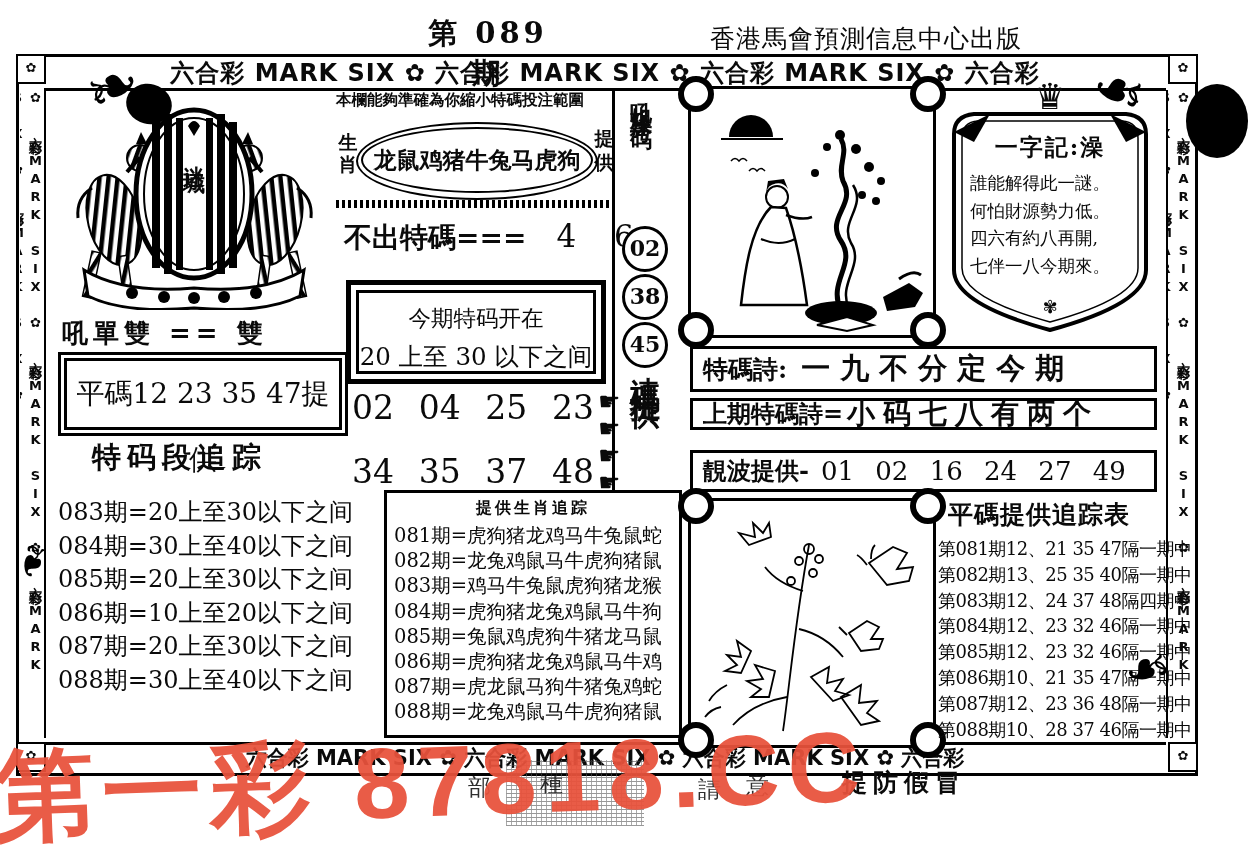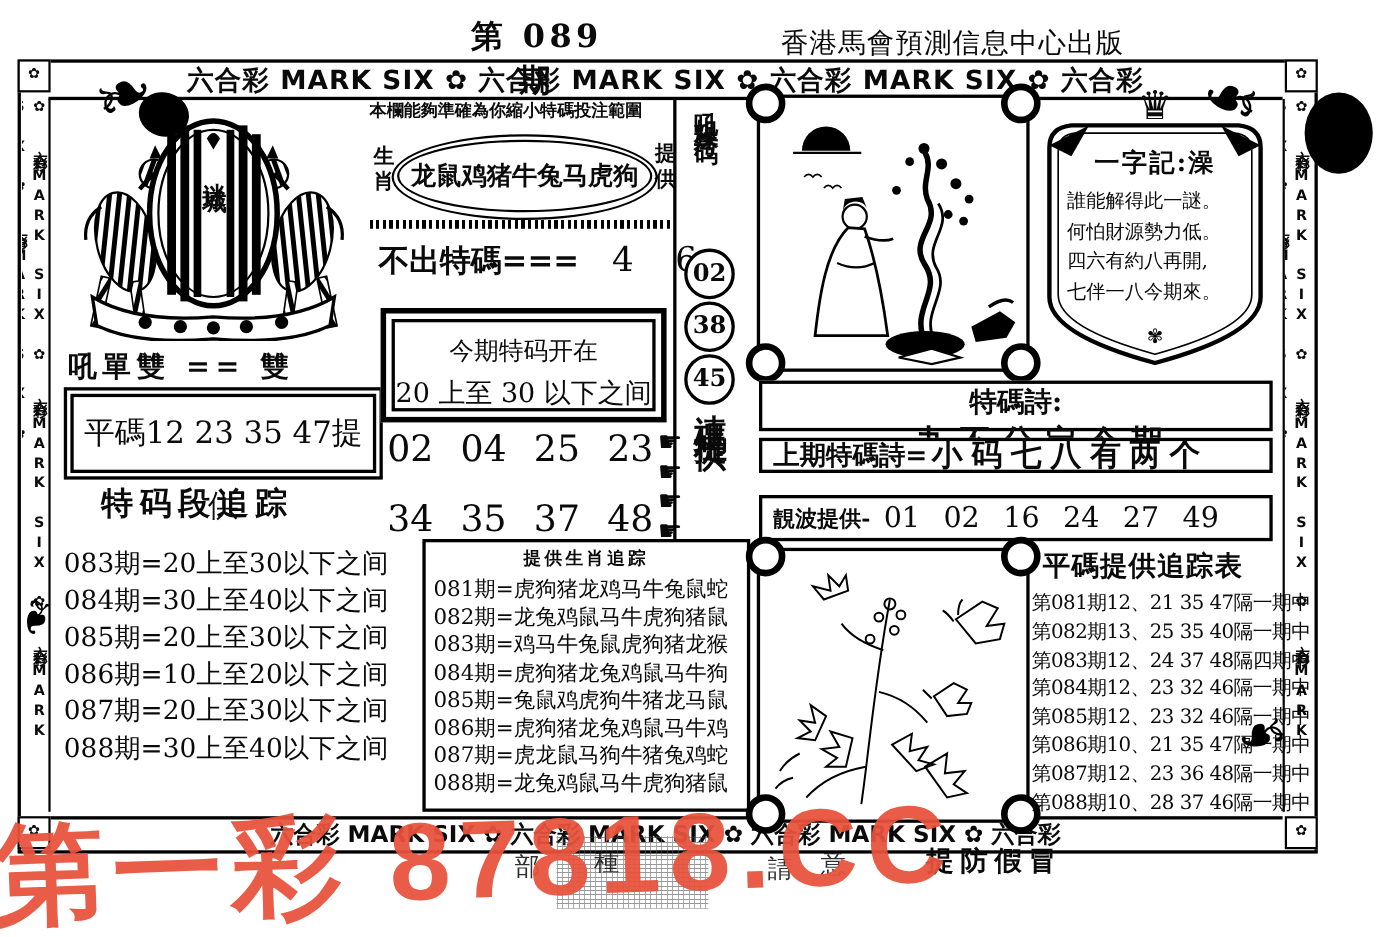--- a/index.html
+++ b/index.html
@@ -240,30 +240,30 @@
     <div class="abs serif" style="left:26px;top:82px;font-size:17.5px;line-height:27.5px;">
 
     <div>誰能解得此一謎。</div>
         <div>何怕財源勢力低。</div>
         <div>四六有約八再開,</div>
         <div>七伴一八今期來。</div>
       </div>
     <div class="abs ctr" style="left:0;top:208px;width:212px;font-size:18px;">✾</div>
   </div>
 
-  <div class="abs poem-row" style="top:346px;height:46px;flex-direction:column;">
+  <div class="abs poem-row" style="top:346px;height:46px;">
     <span class="serif b" style="font-size:25px;">特碼詩:</span>
     <span class="b" style="font-size:29px;letter-spacing:10px;margin-left:14px;">一九不分定今期</span>
   </div>
   <div class="abs poem-row" style="top:398px;height:32px;">
     <span class="serif b" style="font-size:24px;">上期特碼詩=</span>
     <span class="b" style="font-size:28px;letter-spacing:8px;margin-left:4px;">小码七八有两个</span>
   </div>
   <div class="abs poem-row" style="top:450px;height:42px;border-width:3px;">
-    <span class="serif b" style="font-size:20px;">靚波提供-</span>
+    <span class="serif b" style="font-size:24px;">靚波提供-</span>
     <span class="serif" style="font-size:26px;word-spacing:13px;margin-left:12px;">01 02 16 24 27 49</span>
   </div>
 
   <div class="abs pic-frame" style="left:688px;top:498px;width:248px;height:250px;box-sizing:border-box;">
     <div class="ring" style="left:-13px;top:-13px;"></div>
     <div class="ring" style="right:-13px;top:-13px;"></div>
     <div class="ring" style="left:-13px;bottom:-13px;"></div>
     <div class="ring" style="right:-13px;bottom:-13px;"></div>
     <svg width="241" height="243" viewBox="0 0 241 243">
       <g stroke="#000" fill="none" stroke-width="1.8">

